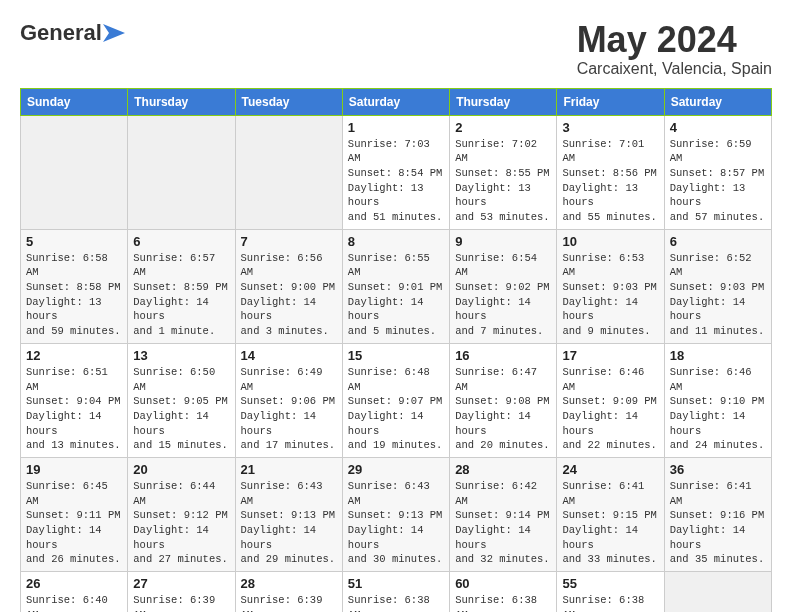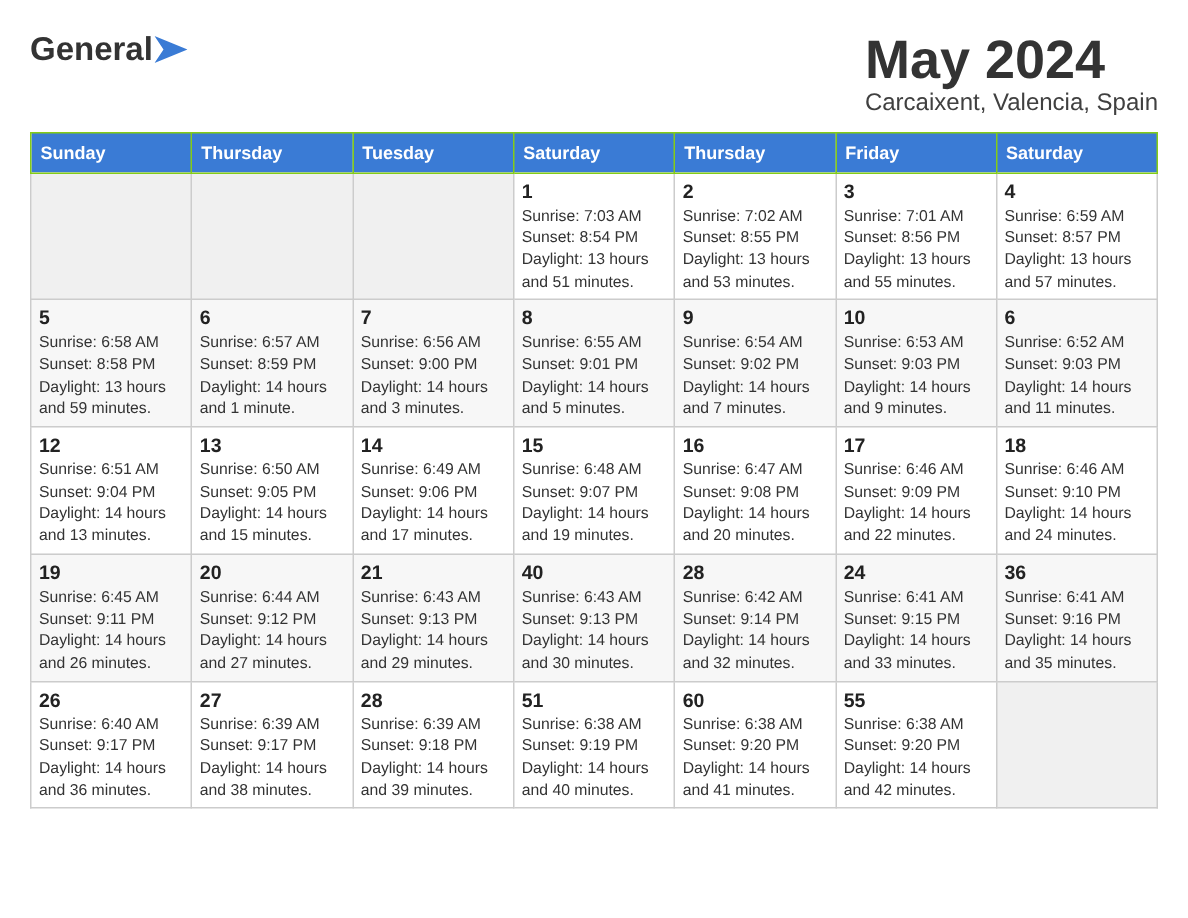--- a/index.html
+++ b/index.html
@@ -58,20 +58,21 @@
       font-weight: bold;
       font-size: 13px;
       color: #222;
       display: block;
       margin-bottom: 2px;
     }
     .day-info {
       color: #333;
       font-size: 10.5px;
       line-height: 1.4;
+      font-family: Liberation Mono, monospace;
     }
     .empty-cell {
       background: #f0f0f0 !important;
     }
     
     .logo-area {
       display: flex;
       align-items: center;
     }
   </style>
@@ -196,21 +197,21 @@
         </td>
         <td>
           <span class="day-number">20</span>
           <div class="day-info">Sunrise: 6:44 AM<br>Sunset: 9:12 PM<br>Daylight: 14 hours<br>and 27 minutes.</div>
         </td>
         <td>
           <span class="day-number">21</span>
           <div class="day-info">Sunrise: 6:43 AM<br>Sunset: 9:13 PM<br>Daylight: 14 hours<br>and 29 minutes.</div>
         </td>
         <td>
-          <span class="day-number">40</span>
+          <span class="day-number">29</span>
           <div class="day-info">Sunrise: 6:43 AM<br>Sunset: 9:13 PM<br>Daylight: 14 hours<br>and 30 minutes.</div>
         </td>
         <td>
           <span class="day-number">28</span>
           <div class="day-info">Sunrise: 6:42 AM<br>Sunset: 9:14 PM<br>Daylight: 14 hours<br>and 32 minutes.</div>
         </td>
         <td>
           <span class="day-number">24</span>
           <div class="day-info">Sunrise: 6:41 AM<br>Sunset: 9:15 PM<br>Daylight: 14 hours<br>and 33 minutes.</div>
         </td>

